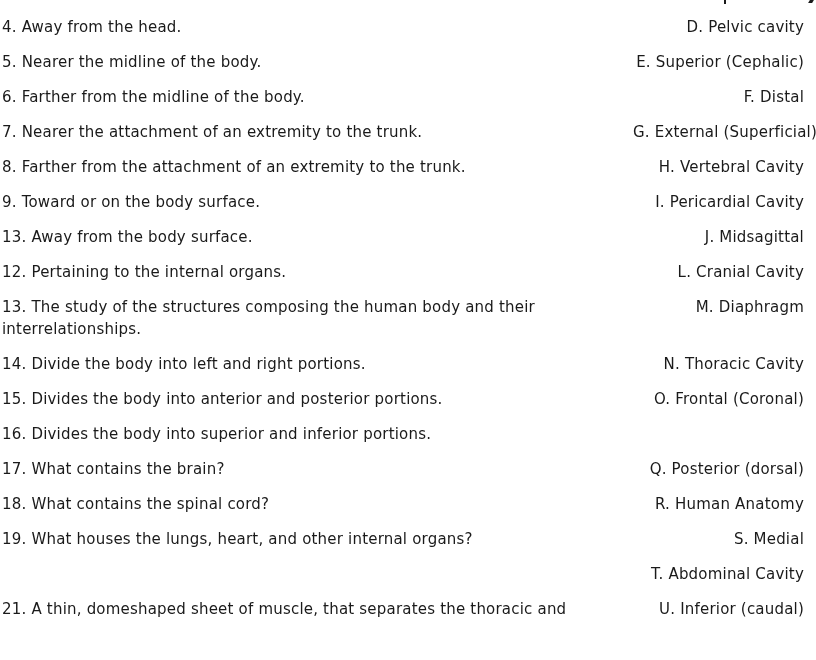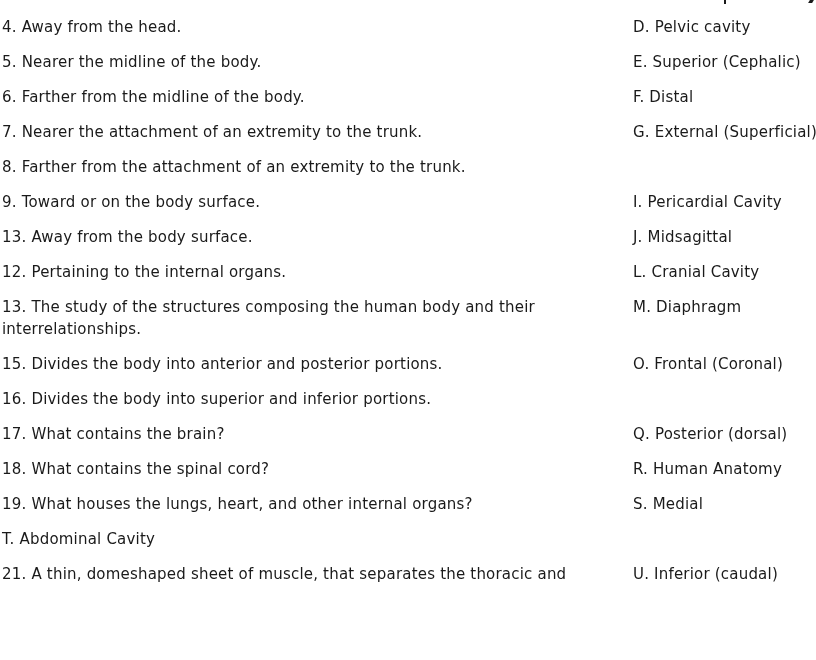--- a/index.html
+++ b/index.html
@@ -36,20 +36,21 @@
     line-height: 22px;
   }
   .q {
     flex: 0 0 631px;
     box-sizing: border-box;
     padding-right: 40px; 
   }
   .a {
     flex: 1 1 auto;
     white-space: nowrap;
+    text-align: right;
   }
   
   .frag {
     position: absolute;
     top: 0;
     background: #1a1a1a;
   }
   .frag-1 {
     left: 724px;
     width: 2px;
@@ -84,20 +85,21 @@
     <div class="a">F. Distal</div>
   </div>
 
   <div class="row">
     <div class="q">7. Nearer the attachment of an extremity to the trunk.</div>
     <div class="a">G. External (Superficial)</div>
   </div>
 
   <div class="row">
     <div class="q">8. Farther from the attachment of an extremity to the trunk.</div>
+    <div class="a">H. Vertebral Cavity</div>
   </div>
 
   <div class="row">
     <div class="q">9. Toward or on the body surface.</div>
     <div class="a">I. Pericardial Cavity</div>
   </div>
 
   <div class="row">
     <div class="q">13. Away from the body surface.</div>
     <div class="a">J. Midsagittal</div>
@@ -107,20 +109,24 @@
   <div class="row">
     <div class="q">12. Pertaining to the internal organs.</div>
     <div class="a">L. Cranial Cavity</div>
   </div>
 
   <div class="row">
     <div class="q">13. The study of the structures composing the human body and their interrelationships.</div>
     <div class="a">M. Diaphragm</div>
   </div>
 
+  <div class="row">
+    <div class="q">14. Divide the body into left and right portions.</div>
+    <div class="a">N. Thoracic Cavity</div>
+  </div>
 
   <div class="row">
     <div class="q">15. Divides the body into anterior and posterior portions.</div>
     <div class="a">O. Frontal (Coronal)</div>
   </div>
 
   <div class="row">
     <div class="q">16. Divides the body into superior and inferior portions.</div>
   </div>
 

